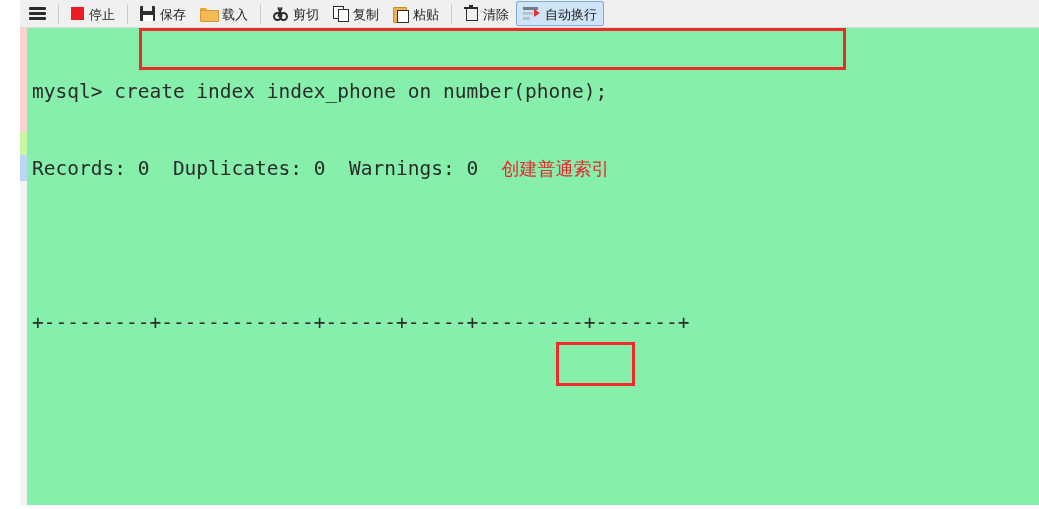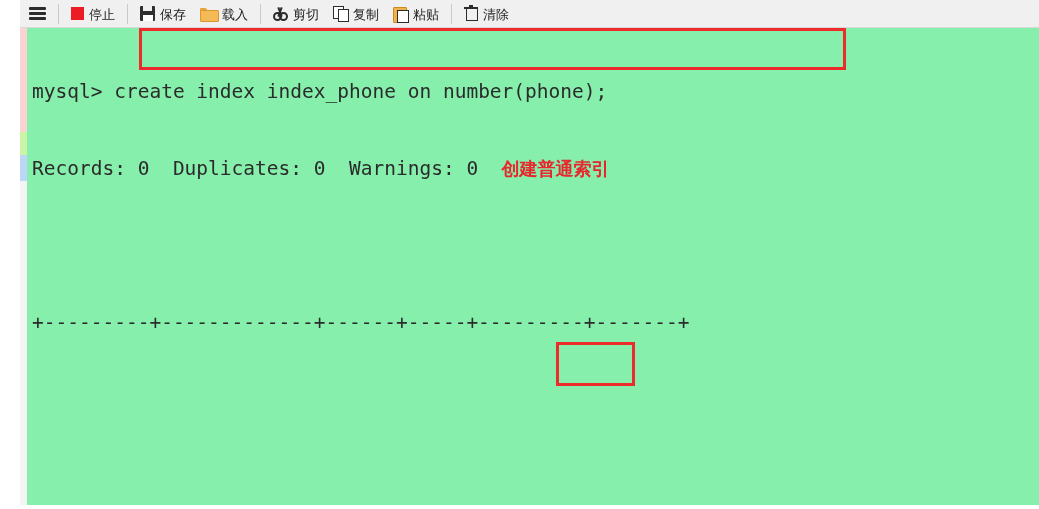--- a/index.html
+++ b/index.html
@@ -181,21 +181,21 @@
     white-space: pre;
     letter-spacing: 0px;
   }
   .term .line { height: 25.6px; }
   .blank { height: 25.6px; }
 
   .note-cn {
     color: #e8262d;
     font-family: "DejaVu Sans", sans-serif;
     font-size: 18px;
-    font-weight: bold;
+    font-weight: normal;
   }
 
   
   .redbox {
     position: absolute;
     border: 3px solid #ee2b2b;
     pointer-events: none;
   }
   #box-sql  { left: 119px; top: 0px;   width: 707px; height: 42px; }
   #box-mul  { left: 536px; top: 314px; width: 79px;  height: 44px; }
@@ -256,20 +256,29 @@
 
     <div class="tb-sep"></div>
 
     <div class="tb-btn">
       <span class="ico-trash">
           <u></u>
         </span>
       <span class="tb-label">清除</span>
     </div>
 
+    <div class="tb-btn active">
+      <span class="ico-wrap">
+          <s></s>
+          <s></s>
+          <s></s>
+          <em></em>
+        </span>
+      <span class="tb-label">自动换行</span>
+    </div>
 
   </div>
 
   <div class="console">
 
     <div class="gutter" id="gutter">
         <div class="seg" style="top: 0px; height: 104px; background: rgb(251, 211, 211);"></div>
         <div class="seg" style="top: 104px; height: 23px; background: rgb(201, 245, 165);"></div>
         <div class="seg" style="top: 127px; height: 26px; background: rgb(188, 214, 247);"></div>
         <div class="seg" style="top: 153px; height: 328px; background: rgb(244, 244, 244);"></div>

